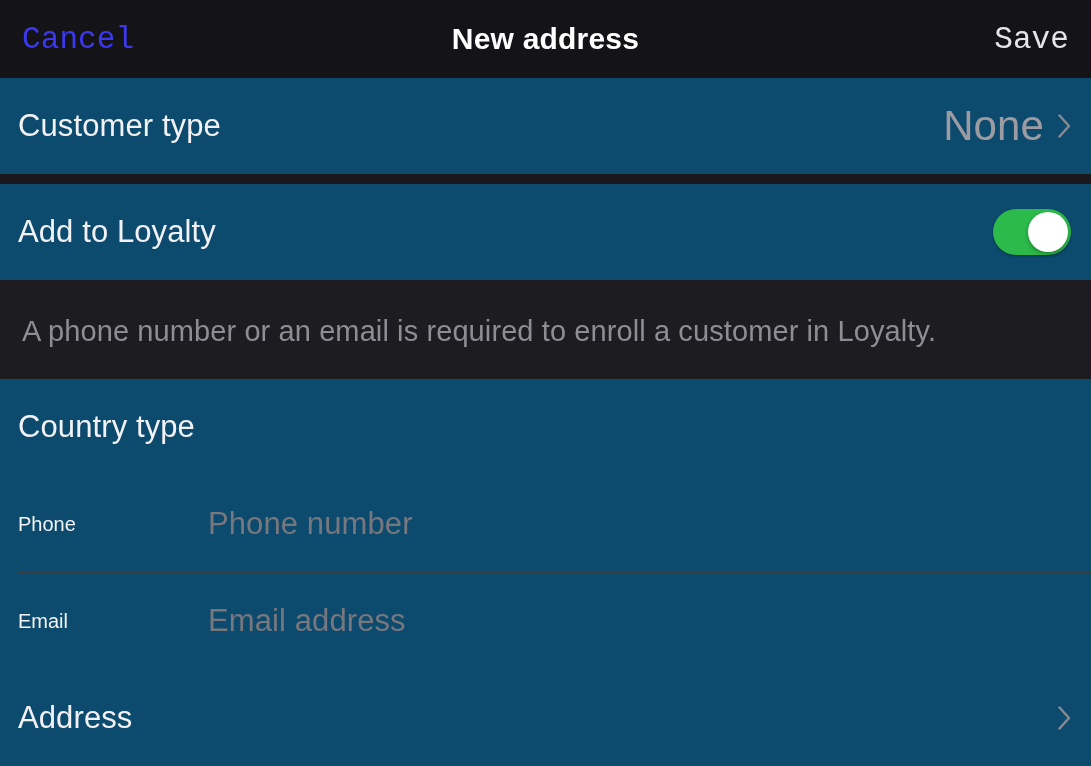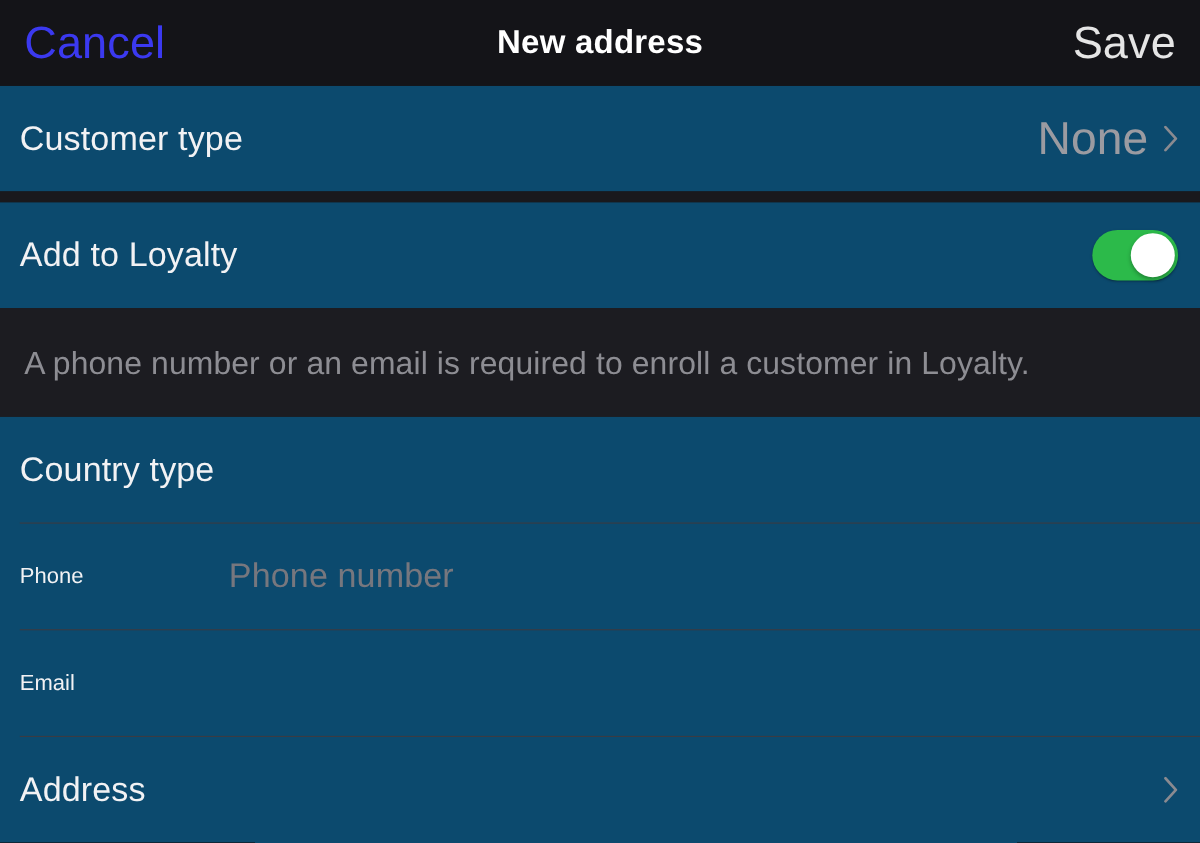--- a/index.html
+++ b/index.html
@@ -30,26 +30,26 @@
     height: 78px;
     flex: 0 0 78px;
     background: #141418;
     display: flex;
     align-items: center;
     justify-content: space-between;
     padding: 0 22px;
     box-sizing: border-box;
   }
   .nav-btn {
-    font-size: 41px;
+    font-size: 31px;
     letter-spacing: 0.1px;
     background: none;
     border: none;
     padding: 0;
-    font-family: Liberation Sans, sans-serif;
+    font-family: Liberation Mono, monospace;
     cursor: pointer;
     white-space: nowrap;
   }
   .nav-cancel { color: #3b39f0; }
   .nav-save { color: #e5e5e5; cursor: default; text-align: center; }
   .nav-title {
     position: absolute;
     left: 0;
     right: 0;
     top: 0;
@@ -229,20 +229,21 @@
 
     <div class="row">
       <span class="field-label">Phone</span>
       <input class="field-input" type="text" placeholder="Phone number" style="">
     </div>
 
     <div class="sep"></div>
 
     <div class="row">
       <span class="field-label">Email</span>
+      <input class="field-input" type="text" placeholder="Email address" style="">
     </div>
 
     <div class="sep"></div>
 
     <div class="row">
       <span class="row-label">Address</span>
       <span class="row-right">
         <span class="chevron">
           <svg width="13" height="24" viewBox="0 0 13 24" fill="none">
             <path d="M1.5 1.5 L11 12 L1.5 22.5" stroke="#8a8a90" stroke-width="2.4" stroke-linecap="round" stroke-linejoin="round"></path>

